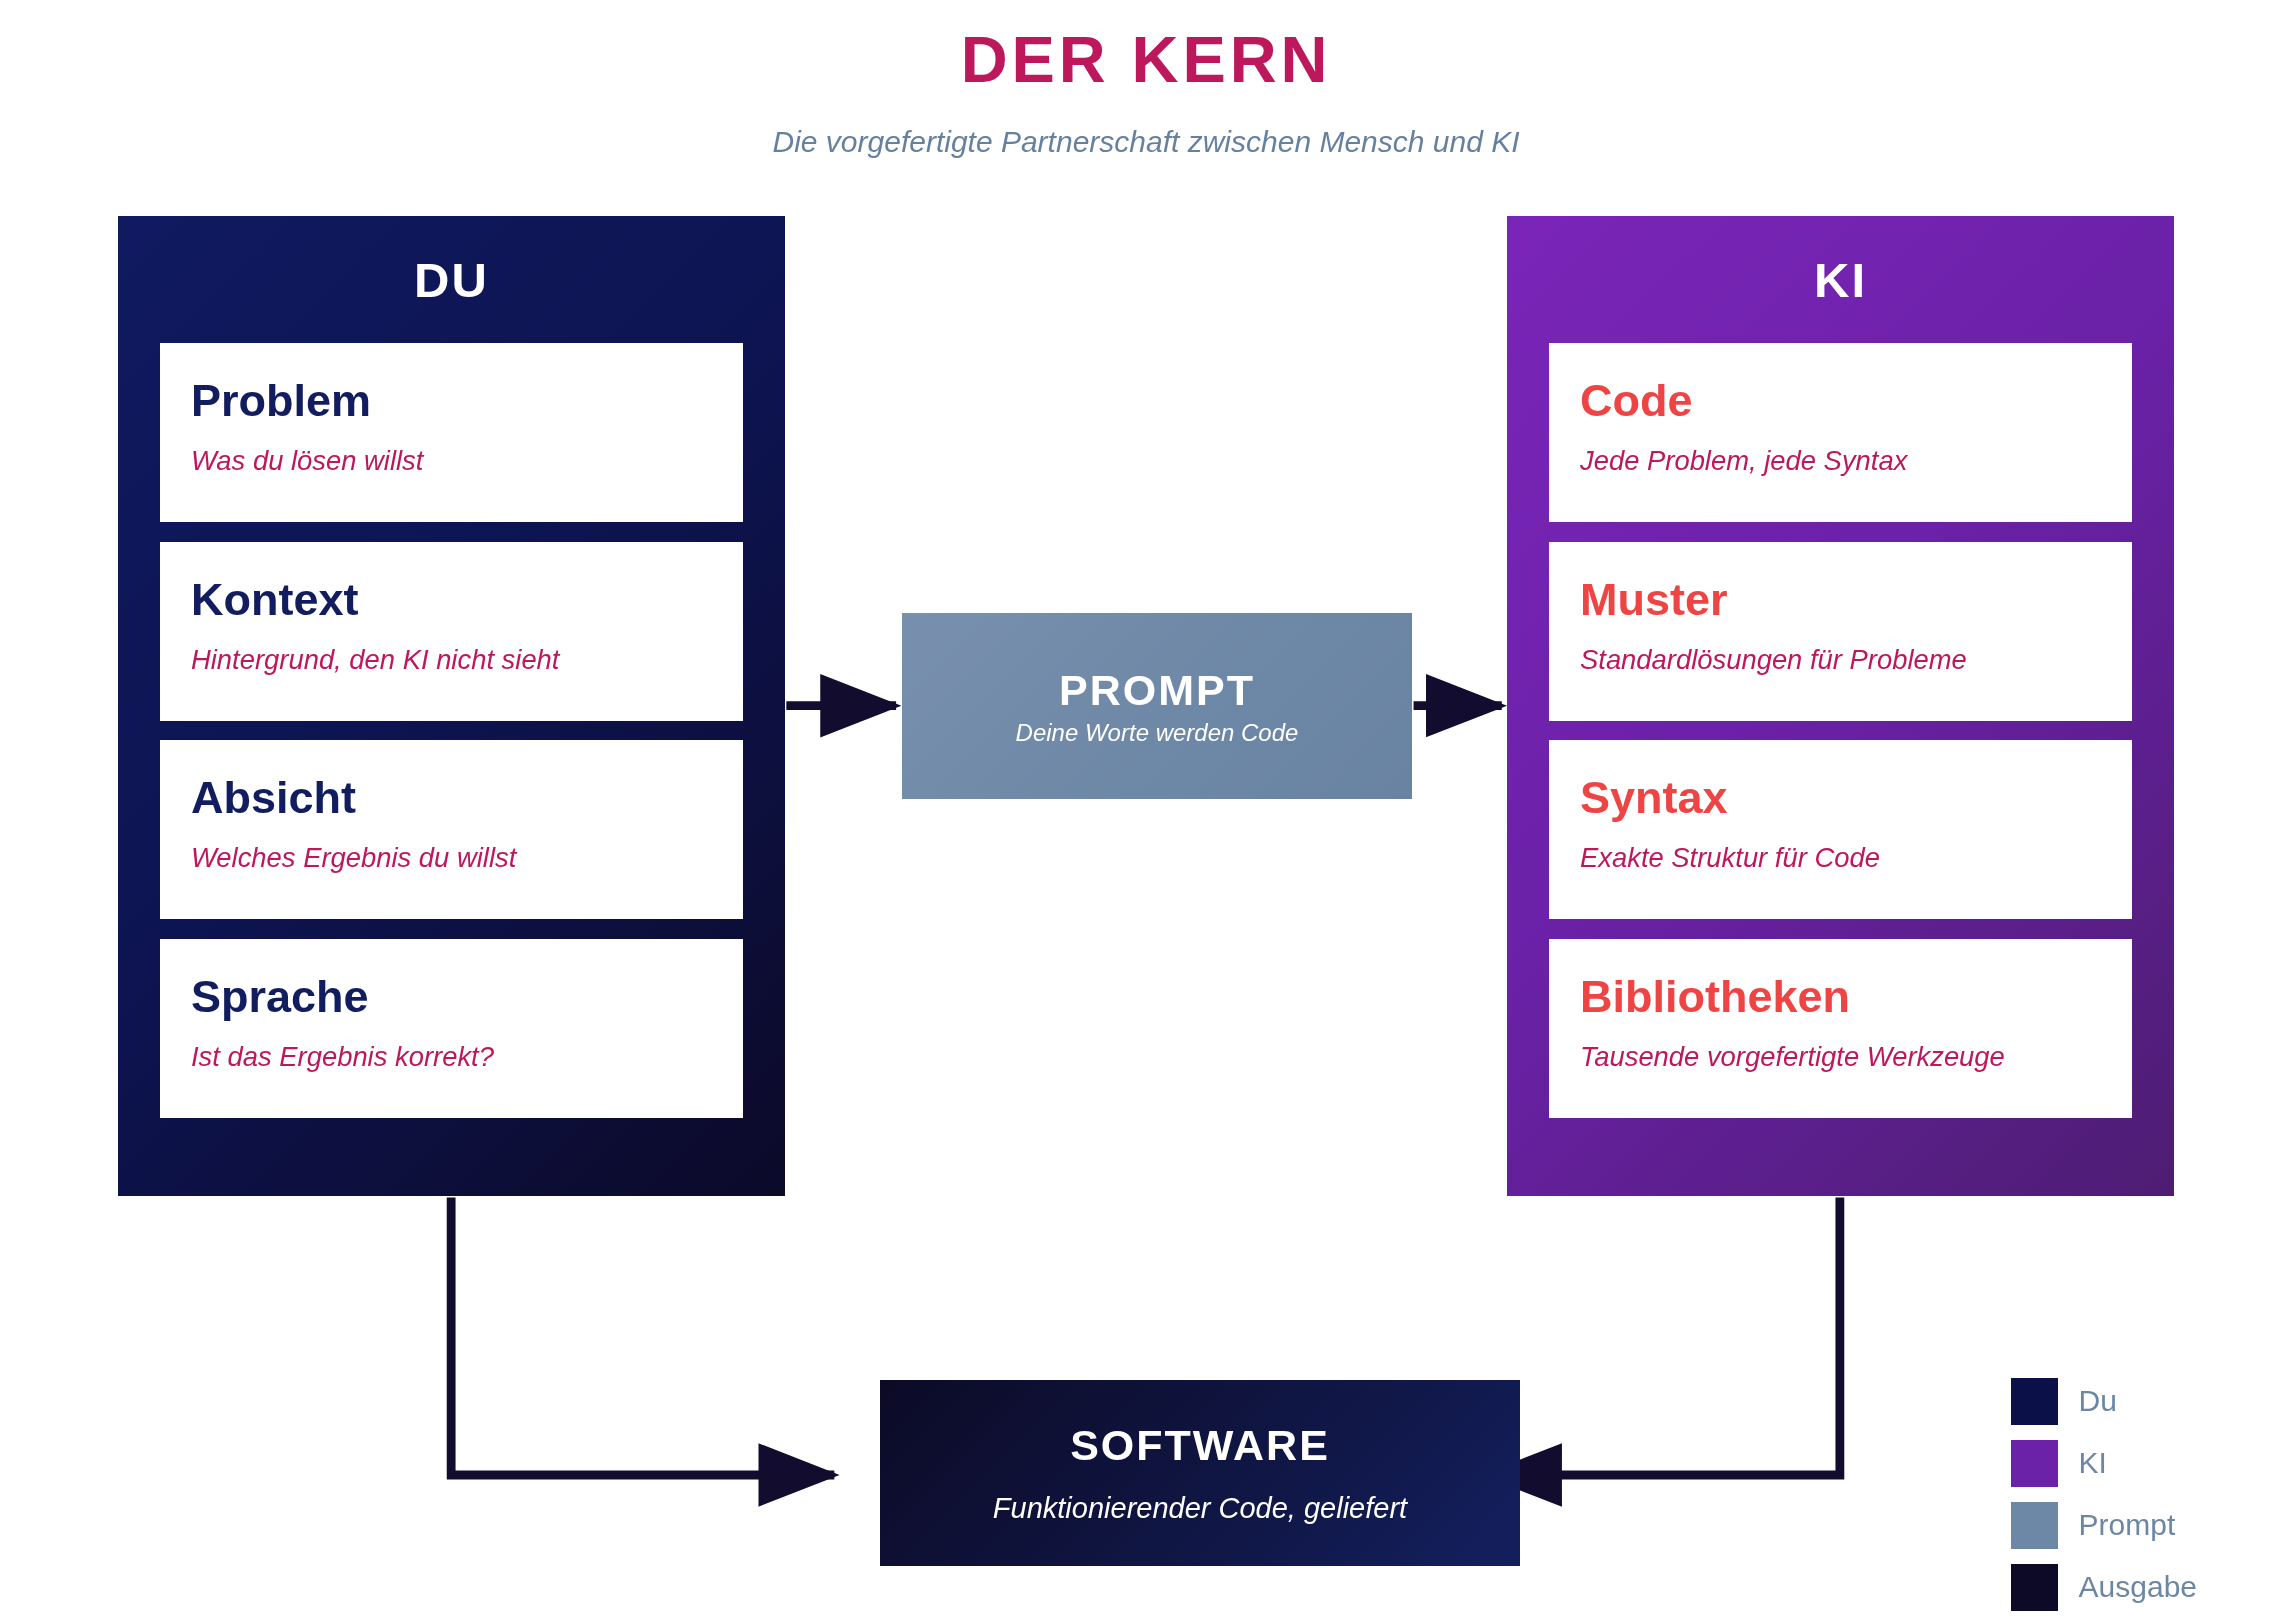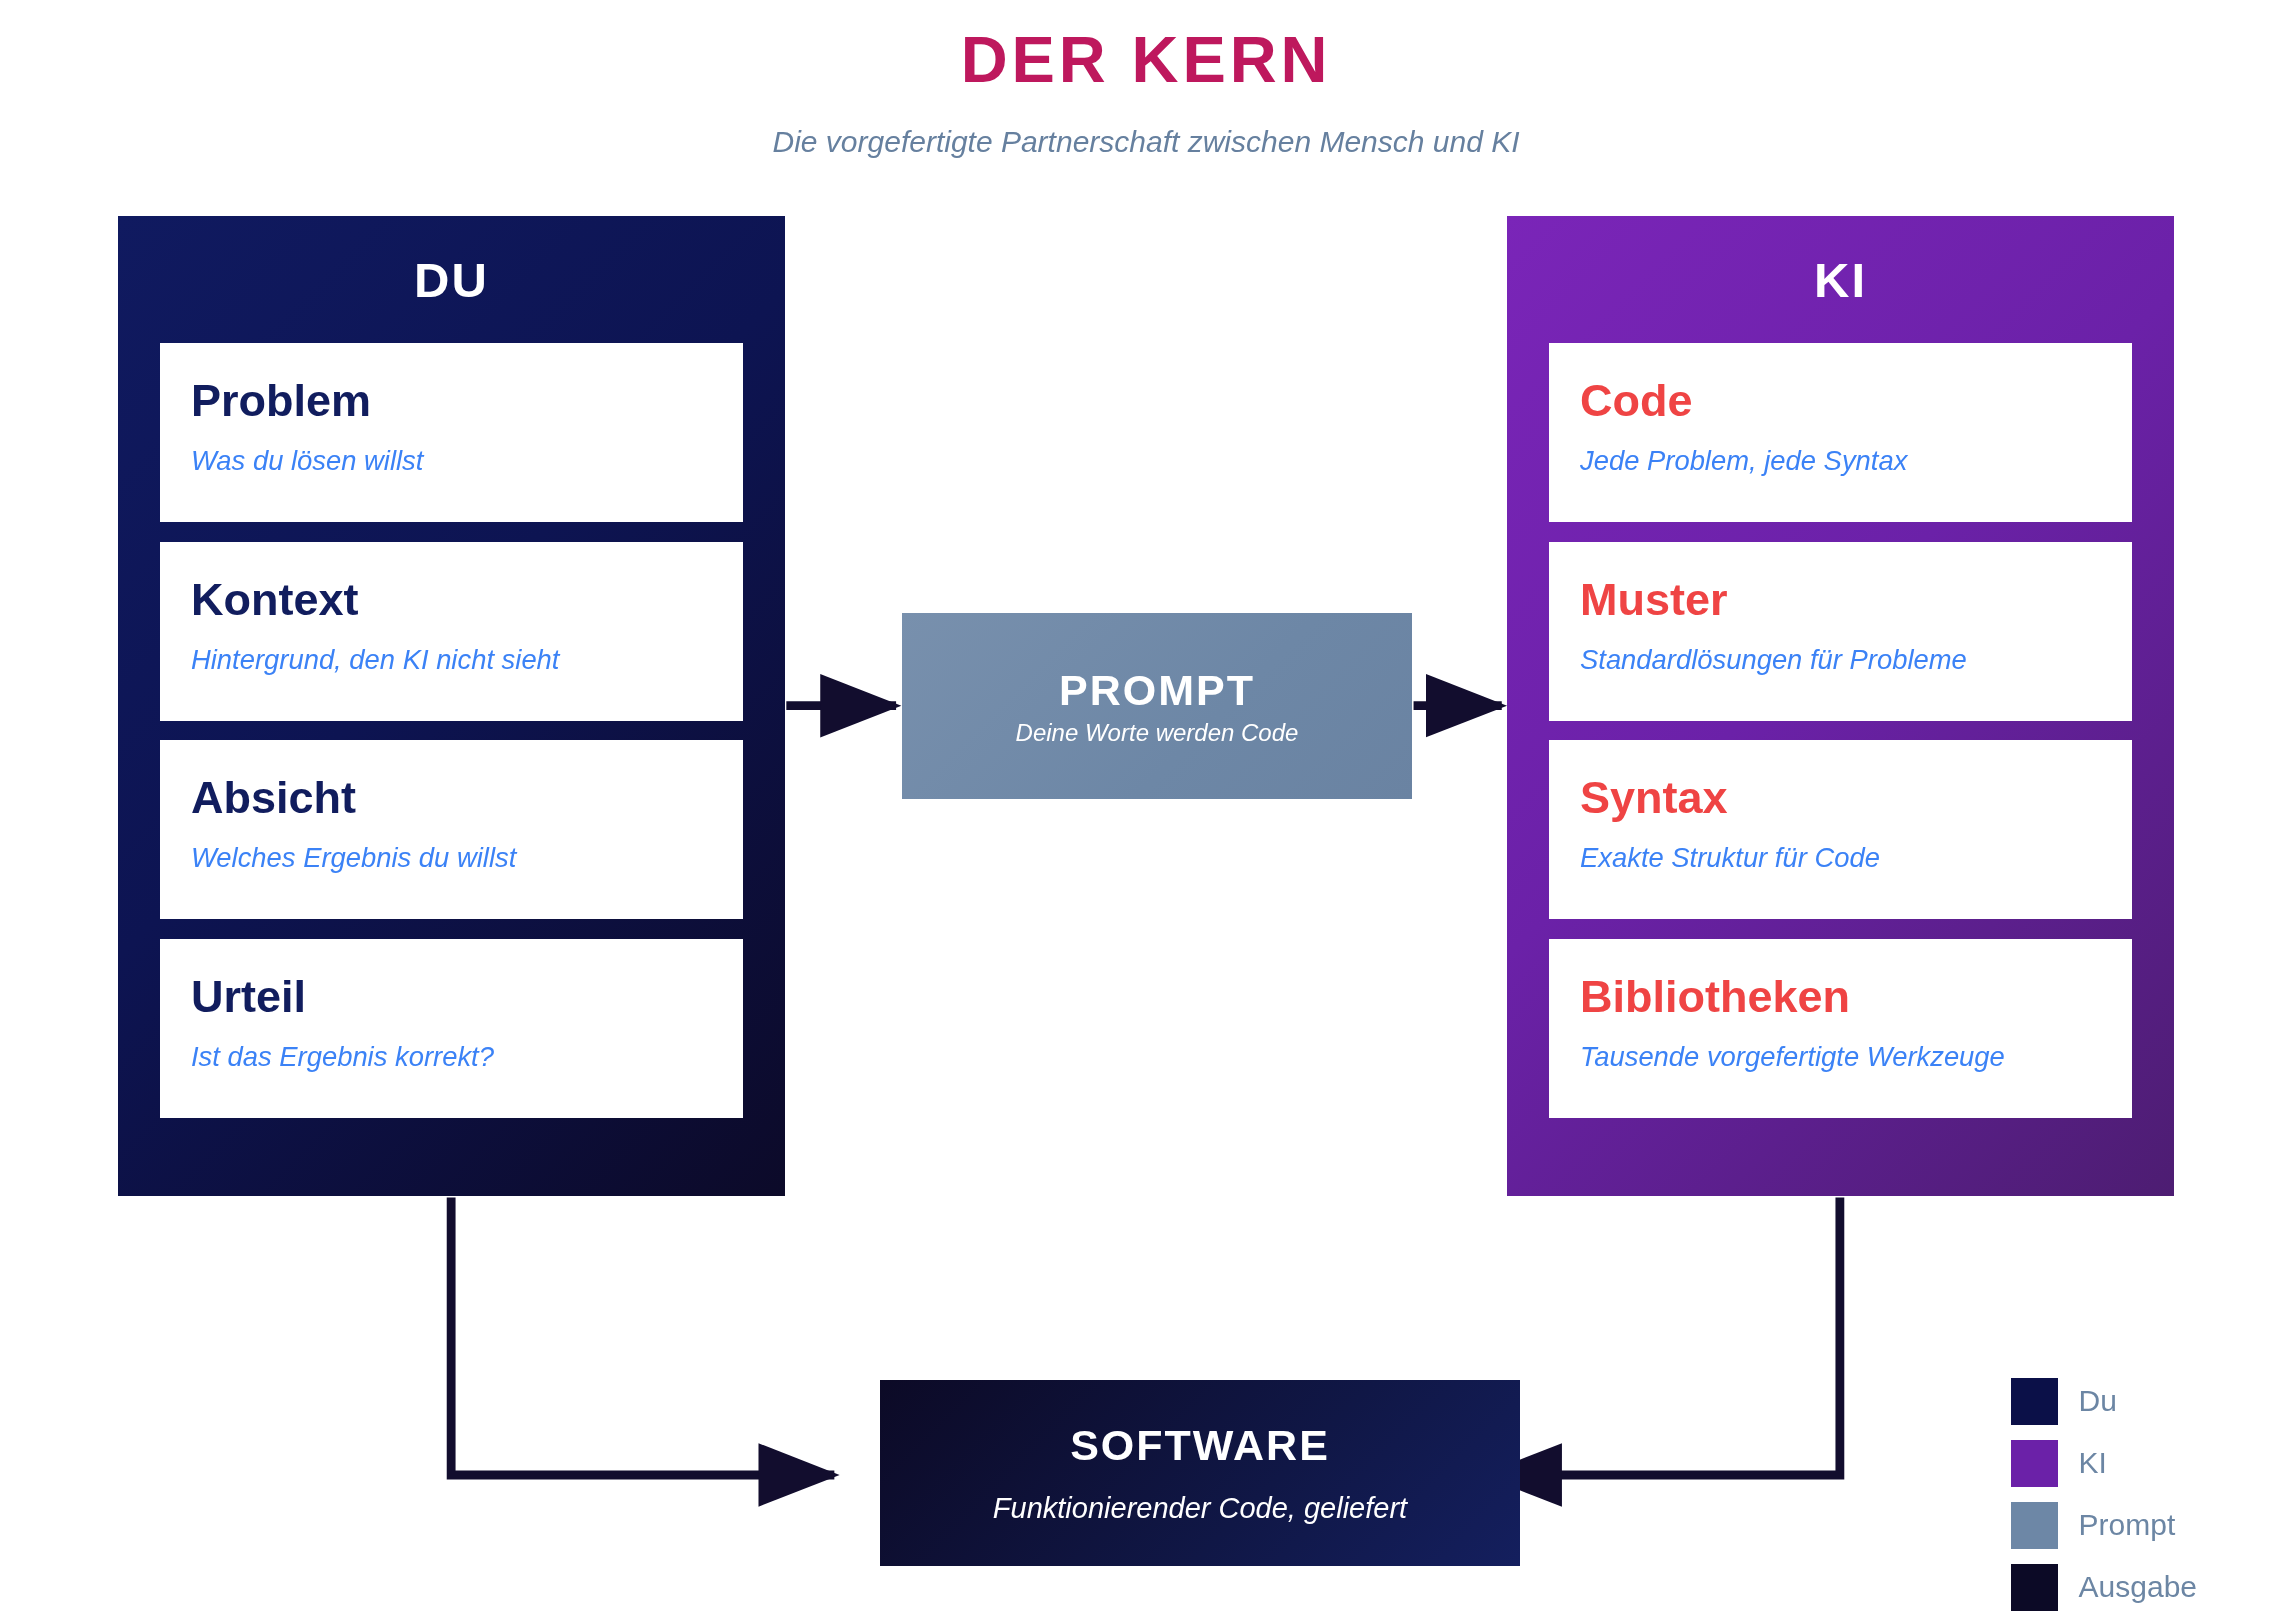--- a/index.html
+++ b/index.html
@@ -44,21 +44,21 @@
   .card {
     background:#ffffff;
     height:179px;
     margin-bottom:19.6px;
     padding:33px 31px 0 31px;
   }
   .card-title { font-size:45px; font-weight:bold; line-height:1.1; }
   .du .card-title { color:#111d5e; }
   .ki .card-title { color:#ef4444; }
   .card-desc {
-    font-size:27.4px; font-style:italic; color:#3b82f6;
+    font-size:27.4px; font-style:italic; color:#be185d;
     margin-top:19.6px; line-height:1.15;
   }
 
   
   .prompt-box {
     position:absolute; left:902px; top:613px; width:510px; height:186px;
     background:linear-gradient(135deg,#7890ad 0%,#6d87a6 60%,#6a83a2 100%);
     display:flex; flex-direction:column;
     align-items:center; justify-content:center;
   }
@@ -117,21 +117,21 @@
       </div>
       <div class="card">
         <div class="card-title">Kontext</div>
         <div class="card-desc">Hintergrund, den KI nicht sieht</div>
       </div>
       <div class="card">
         <div class="card-title">Absicht</div>
         <div class="card-desc">Welches Ergebnis du willst</div>
       </div>
       <div class="card">
-        <div class="card-title">Urteil</div>
+        <div class="card-title">Sprache</div>
         <div class="card-desc">Ist das Ergebnis korrekt?</div>
       </div>
     </div>
   </div>
 
   <div class="panel panel-ki ki">
     <div class="panel-head">KI</div>
     <div class="cards">
       <div class="card">
         <div class="card-title">Code</div>

